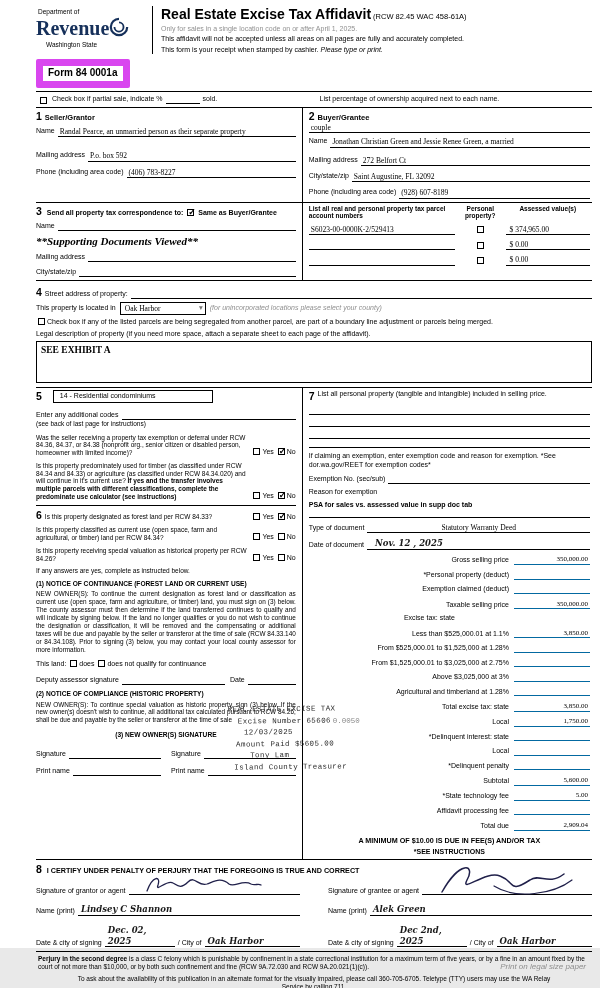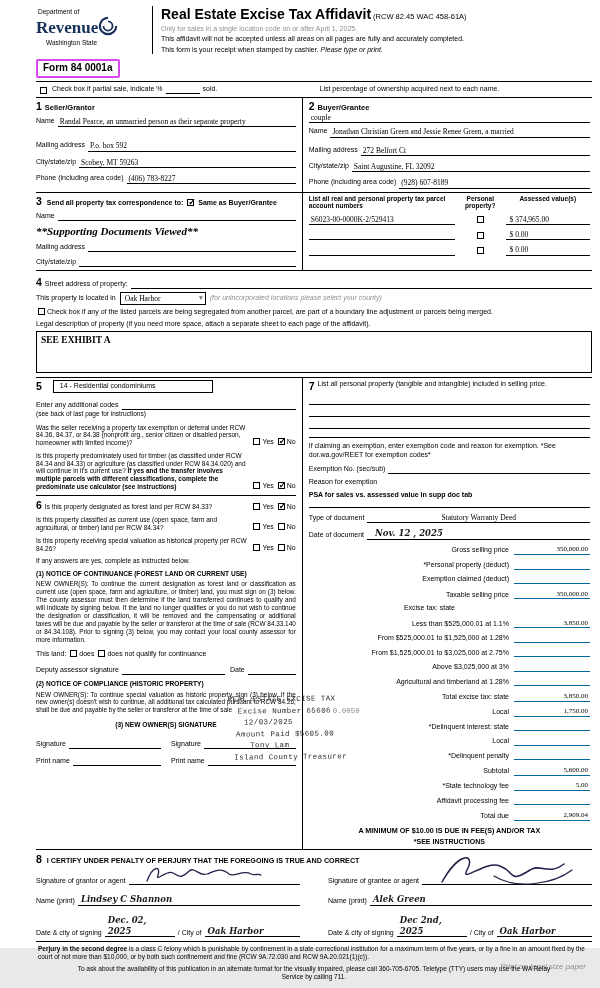--- a/index.html
+++ b/index.html
@@ -9,28 +9,28 @@
   .bt{border-top:1px solid #000}
   b,.b{font-weight:bold}
   .gray{color:#8f8f8f}
   .serif{font-family:"Liberation Serif",serif;font-size:7.5px}
   .hand{font-family:"DejaVu Serif",serif;font-style:italic;font-weight:bold;font-size:8.5px;color:#1a1a1a}
   
   .hdr{display:flex;padding:6px 0 4px 0}
   .logo{width:116px;padding-top:2px}
   .dept{font-size:6.5px;padding-left:2px}
   .rev-row{display:flex;align-items:center}
-  .rev{font-size:17px;font-weight:bold;color:#16305a;font-family:"Liberation Serif",serif}
+  .rev{font-size:20px;font-weight:bold;color:#16305a;font-family:"Liberation Serif",serif}
   .wa{font-size:6.5px;padding-left:10px}
   .title-block{flex:1;border-left:1px solid #000;padding-left:8px}
   .title{font-size:14px;font-weight:bold}
   .rcw{font-size:7.5px}
   .note{font-size:7px;margin-top:1.5px}
   .formno-row{padding:1px 0 3px 0}
-  .formno{display:inline-block;border:2px solid #d946ef;border-radius:2px;font-weight:bold;font-size:10px;padding:1px 5px}
+  .formno{display:inline-block;border:7px solid #d946ef;border-radius:2px;font-weight:bold;font-size:10px;padding:1px 5px}
   .partial-row{display:flex;align-items:flex-end;gap:3px;padding:3px 2px;border-top:1px solid #000}
   .partial-right{margin-left:auto;width:49%}
   
   .cb{width:7px;height:7px;border:1px solid #000;display:inline-block;vertical-align:-1px;position:relative;margin:0 2px 0 2px;flex:none}
   .cb.checked::after{content:"\2713";position:absolute;left:0;top:-3px;font-size:9px;font-weight:bold}
   
   .row2{display:flex}
   .col-l{width:47.8%;padding:2px 6px 3px 0}
   .col-r{width:52.2%;border-left:1px solid #000;padding:2px 2px 3px 6px}
   .num{font-weight:bold;font-size:10.5px;margin-right:3px}
@@ -140,24 +140,20 @@
       <div><span class="num">1</span><span class="sec-title">Seller/Grantor</span></div>
       <div class="field mt4">
         <span class="lbl">Name</span>
         <span class="val serif">Randal Pearce, an unmarried person as their separate property</span>
       </div>
       <div class="field mt14">
         <span class="lbl">Mailing address</span>
         <span class="val serif">P.o. box 592</span>
       </div>
       <div class="field mt6">
-        <span class="lbl">City/state/zip</span>
-        <span class="val serif">Scobey, MT 59263</span>
-      </div>
-      <div class="field mt6">
         <span class="lbl">Phone (including area code)</span>
         <span class="val serif">(406) 783-8227</span>
       </div>
     </div>
     <div class="col-r">
       <div><span class="num">2</span><span class="sec-title">Buyer/Grantee</span></div>
       <div class="field">
         <span class="val serif">couple</span>
       </div>
       <div class="field mt4">

